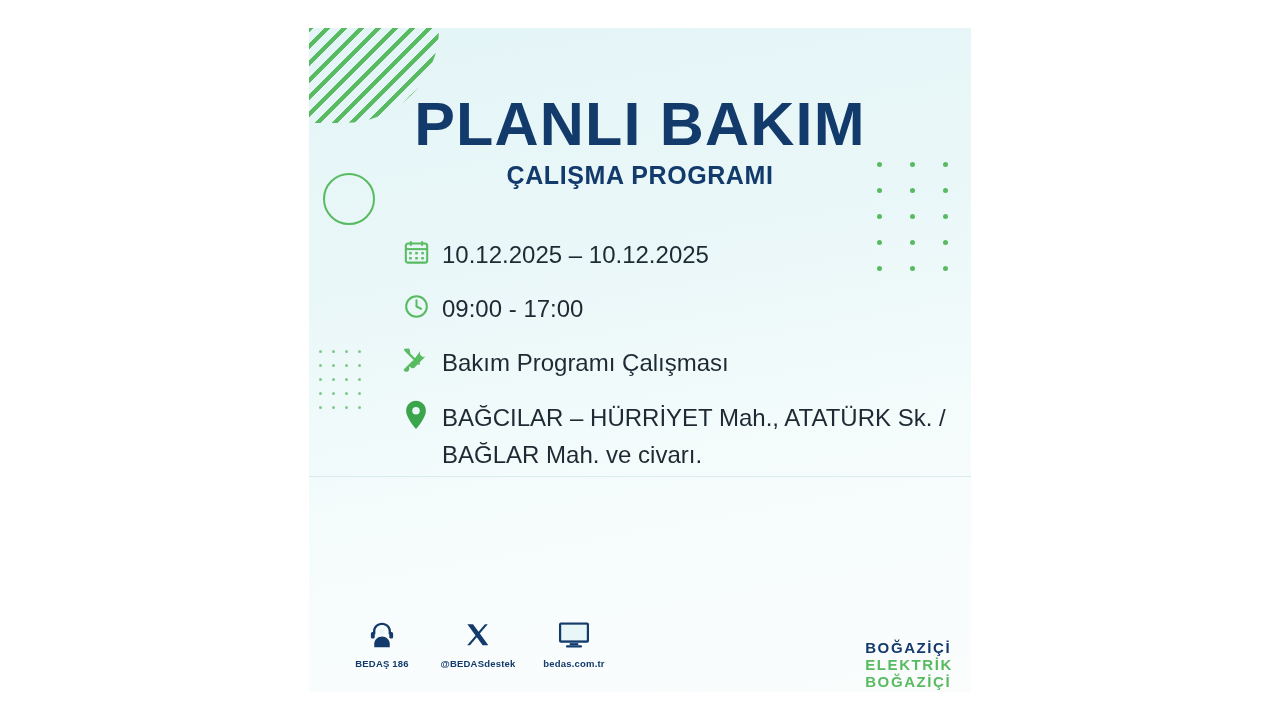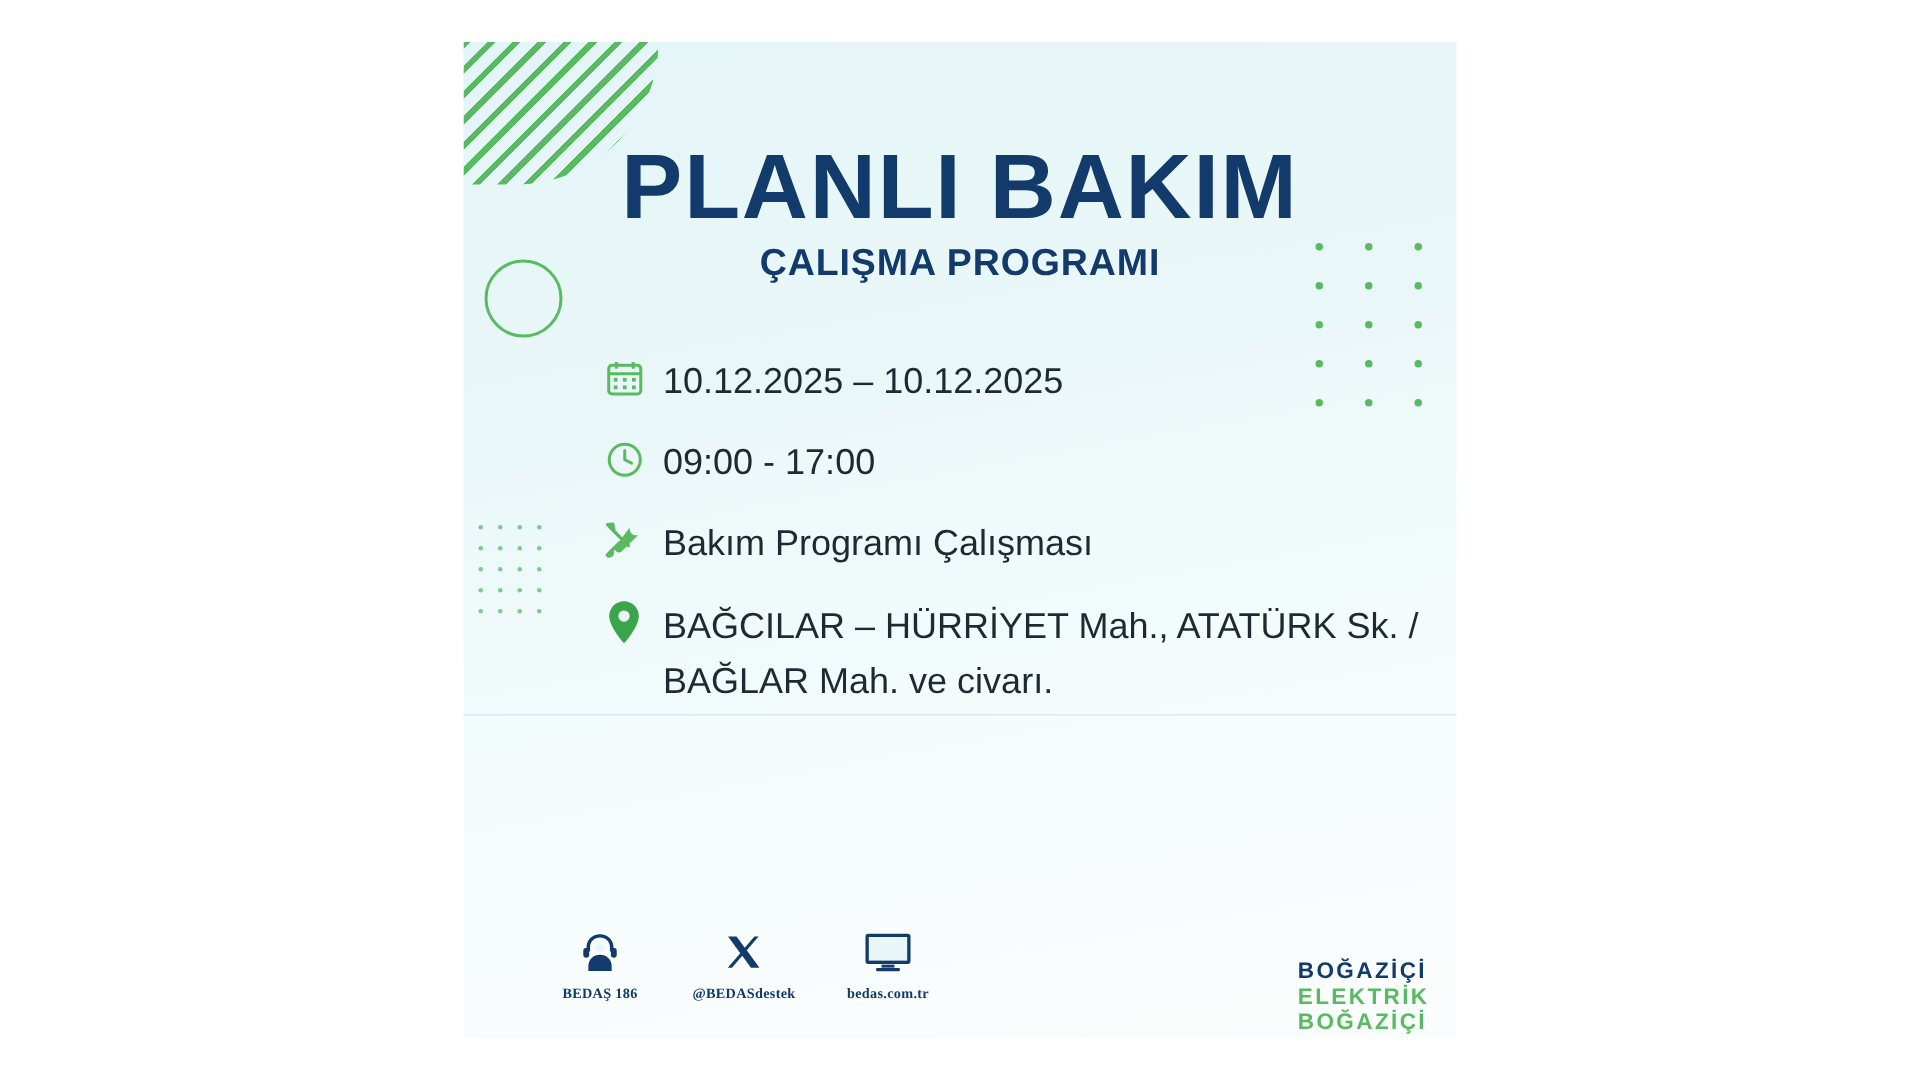--- a/index.html
+++ b/index.html
@@ -142,25 +142,24 @@
   
   .footer {
     position: absolute;
     left: 0;
     top: 582px;
     width: 100%;
     height: 82px;
   }
   .contacts {
     position: absolute;
-    left: 43px;
+    left: 25px;
     top: 8px;
     display: flex;
     align-items: flex-start;
-    font-family: Liberation Serif, serif;
   }
   .contact {
     width: 96px;
     text-align: center;
   }
   .contact .c-icon {
     height: 34px;
     display: flex;
     align-items: center;
     justify-content: center;

